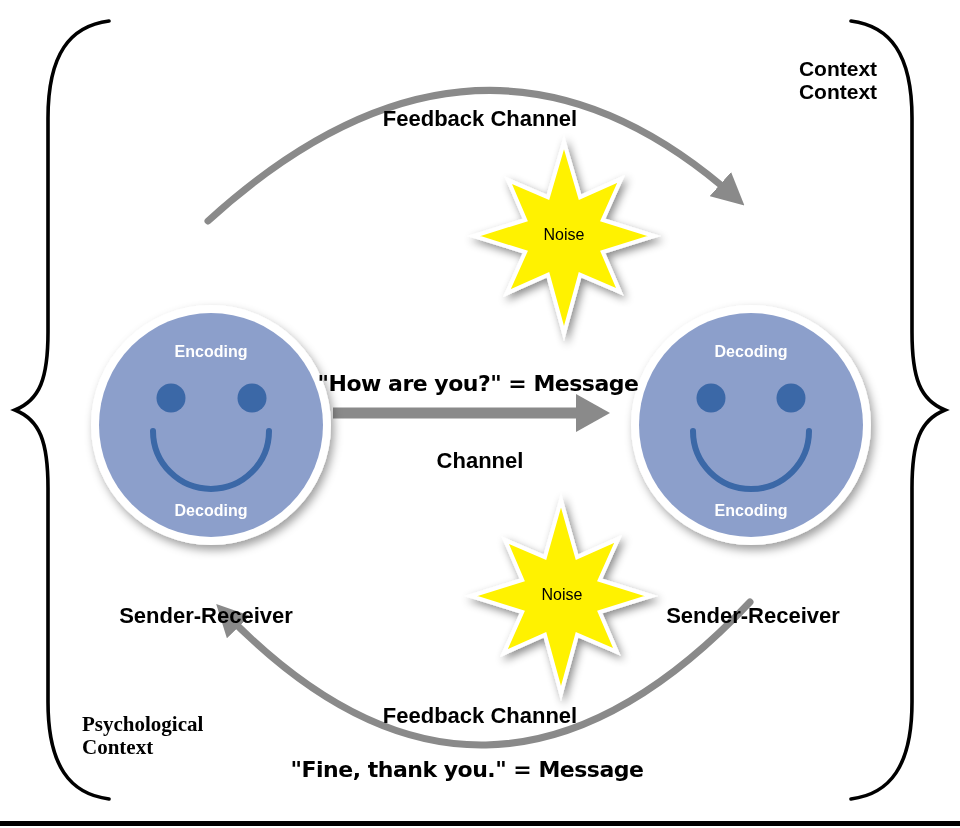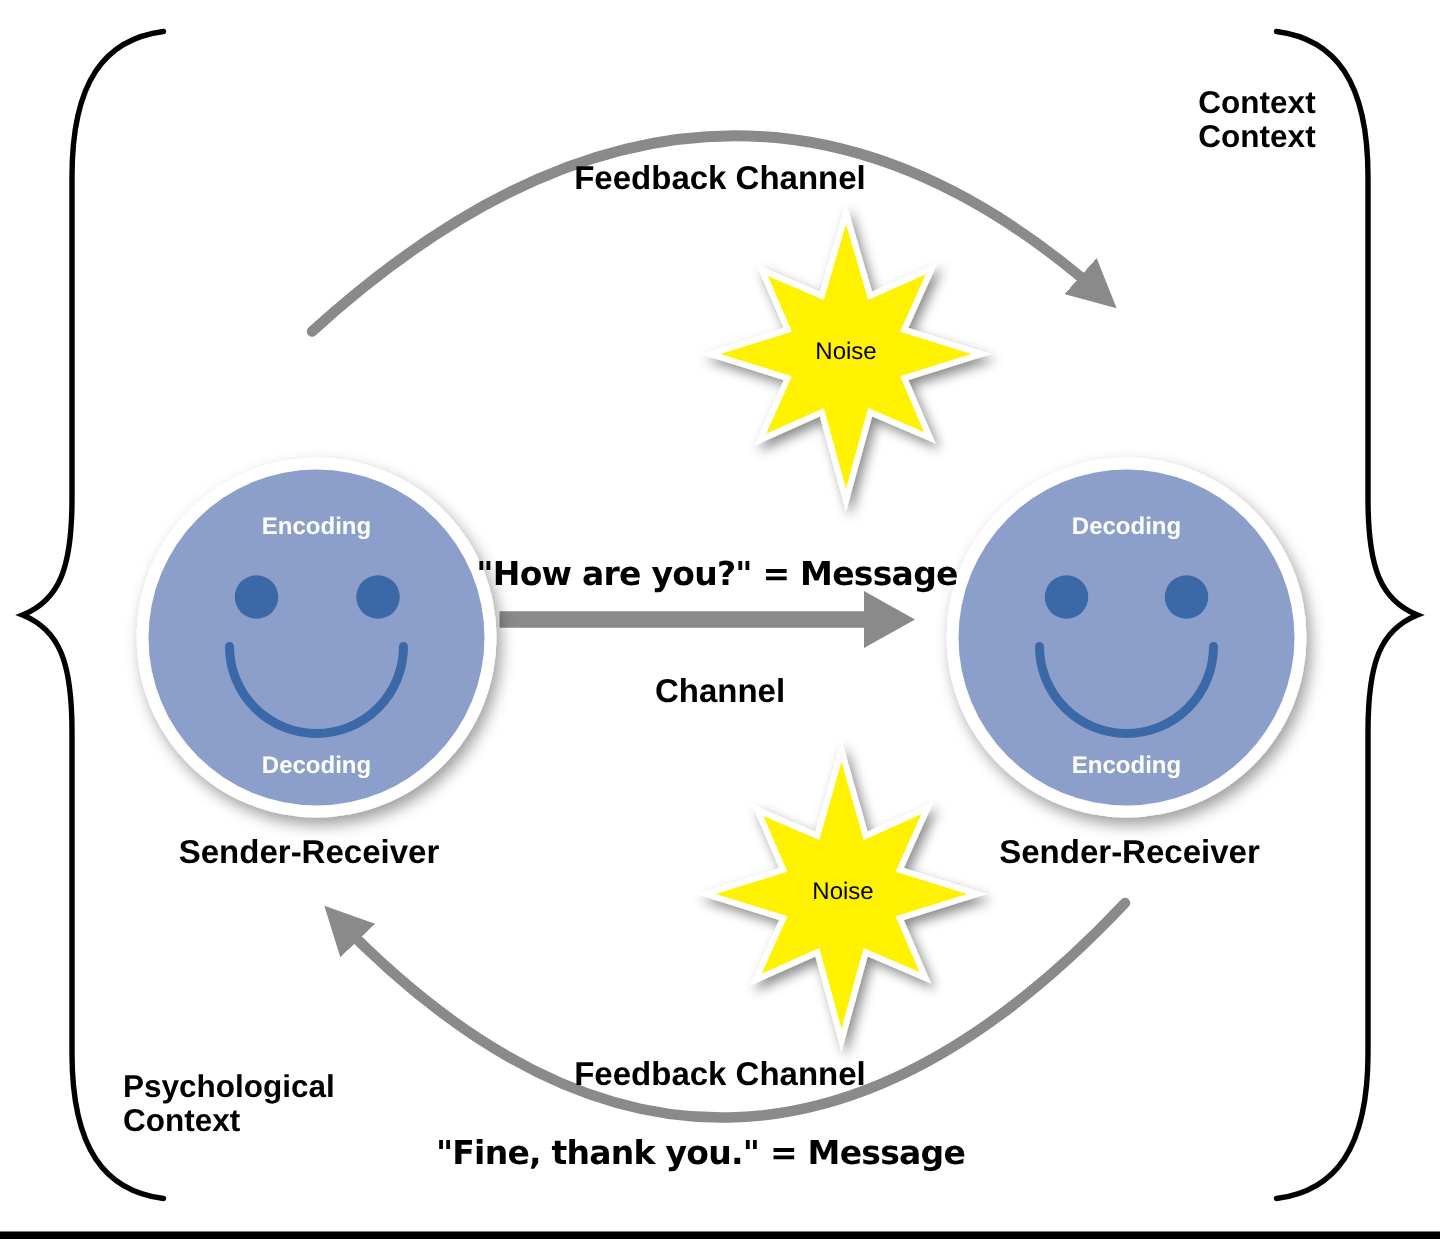--- a/index.html
+++ b/index.html
@@ -7,21 +7,21 @@
   .stage { position:relative; width:960px; height:828px; background:#fff; overflow:hidden;
            font-family:"Liberation Sans", sans-serif; }
   .layer { position:absolute; left:0; top:0; }
   .label { position:absolute; white-space:nowrap; color:#000; }
   .centered { transform:translateX(-50%); text-align:center; }
   .bold22 { font-size:22px; font-weight:bold; line-height:26px;text-align:center; }
   .noise  { font-size:16px; font-weight:normal; line-height:26px; }
   .heavy  { font-family:"DejaVu Sans", sans-serif; font-size:22px; font-weight:bold;
             letter-spacing:-0.5px; line-height:26px; }
   .facelabel { font-size:16px; font-weight:bold; color:#fff; line-height:22px; }
-  .caption { font-size:22px; font-weight:bold; line-height:24px; }
+  .caption { font-size:22px; font-weight:bold; line-height:24px;margin-top:48px; }
   .context { font-size:21px; font-weight:bold; line-height:23px; }
   .star-shape { stroke:#fff; stroke-width:4; stroke-linejoin:miter; }
   .brace { fill:none; stroke-width:3.6; stroke-linecap:round; }
   .arc { fill:none; stroke-width:7; stroke-linecap:round; }
   .shaft { stroke-width:11; }
   .smile { fill:none; stroke-width:6; stroke-linecap:round; }
 </style>
 </head>
 <body>
 
@@ -93,18 +93,18 @@
   <div class="label facelabel centered" style="left:751px; top:341px;">Decoding</div>
   <div class="label facelabel centered" style="left:751px; top:500px;">Encoding</div>
   <div class="label caption centered" style="left:753px; top:556px;">Sender-Receiver</div>
 
   <div class="label noise centered" style="left:562px; top:582px;">Noise</div>
 
   <div class="label bold22 centered" style="left:480px; top:703px;">Feedback Channel</div>
 
   <div class="label heavy centered" style="left:467px; top:757px;">"Fine, thank you." = Message</div>
 
-  <div class="label context" style="left:82px; top:713px;">
+  <div class="label context" style="left:82px; top:713px;font-family:Liberation Serif, serif;">
     <div>Psychological</div>
     <div>Context</div>
   </div>
 
 </div>
 
 </body></html>

